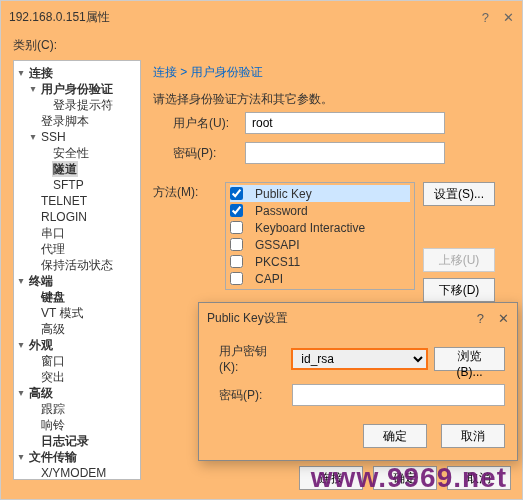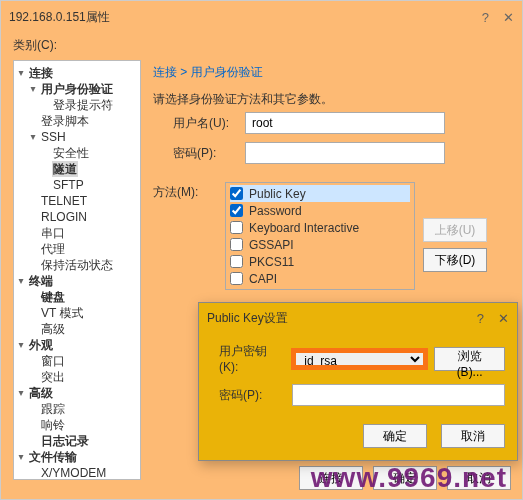--- a/index.html
+++ b/index.html
@@ -24,36 +24,36 @@
 .main { flex: 1; display: flex; flex-direction: column; padding: 4px 6px 0 4px; position: relative; }
 .breadcrumb { color: #0066cc; font-size: 12px; margin-bottom: 10px; }
 .hint { color: #333; margin-bottom: 4px; }
 .hint2 { color: #555; margin-bottom: 14px; line-height: 16px; }
 .frow { display: flex; align-items: center; margin-bottom: 8px; }
 .frow .flabel { width: 72px; margin-left: 20px; }
 .frow input[type="text"], .frow input[type="password"] { border: 1px solid #aaa; height: 22px; padding: 2px 6px; font-size: 12px; width: 200px; }
 .method-area { display: flex; margin-top: 10px; }
 .method-area .flabel { width: 72px; padding-top: 2px; }
 .mlist { border: 1px solid #aaa; width: 190px; height: 108px; padding: 2px 4px; }
-.mlist .mrow { display: flex; align-items: center; gap: 6px; height: 17px; }
+.mlist .mrow { display: flex; align-items: center; gap: 12px; height: 17px; }
 .mlist input[type="checkbox"] { width: 13px; height: 13px; accent-color: #0066cc; }
 .mlist .sel { background: #cde6ff; }
 .mbtns { display: flex; flex-direction: column; gap: 6px; margin-left: 8px; }
 .btn { border: 1px solid #999; background: #f6f6f6; height: 24px; min-width: 64px; padding: 0 10px; font-size: 12px; cursor: pointer; }
 .btn:disabled { color: #aaa; border-color: #ccc; background: #f6f6f6; cursor: default; }
 .footer { position: absolute; bottom: 10px; right: 12px; display: flex; gap: 10px; }
 .watermark { position: absolute; bottom: 6px; right: 16px; color: #701a75; font-size: 28px; font-weight: bold; letter-spacing: 1px; pointer-events: none; opacity: 0.9; }
 
-.dialog { position: absolute; top: 302px; left: 198px; width: 320px; background: #eab308; border: 1px solid #888; box-shadow: 2px 4px 12px rgba(0,0,0,0.25); }
+.dialog { position: absolute; top: 302px; left: 198px; width: 320px; background: #fdba74; border: 1px solid #888; box-shadow: 2px 4px 12px rgba(0,0,0,0.25); }
 .dialog .dtitle { height: 30px; display: flex; align-items: center; justify-content: space-between; padding: 0 8px; font-size: 12px; }
 .dialog .dcontrols { display: flex; gap: 14px; color: #555; font-size: 13px; }
 .dialog .dbody { padding: 10px 12px 8px; }
 .dialog .drow { display: flex; align-items: center; margin-bottom: 10px; gap: 6px; margin-left: 8px; }
 .dialog .dlabel { width: 68px; }
-.dialog select { border: 5px solid #f97316; height: 22px; width: 140px; font-size: 12px; padding: 0 4px; }
+.dialog select { border: 2px solid #f97316; height: 22px; width: 140px; font-size: 12px; padding: 0 4px; }
 .dialog input[type="password"] { border: 1px solid #aaa; height: 22px; width: 216px; font-size: 12px; padding: 2px 6px; }
 .dialog .dfooter { display: flex; justify-content: flex-end; gap: 14px; padding: 0 12px 12px; }
 </style>
 </head>
 <body>
 
 <div class="window">
   <div class="titlebar">
     <span class="title">192.168.0.151属性</span>
     <div class="controls">
@@ -275,20 +275,21 @@
           <div class="mrow">
               <input type="checkbox" style="">
               <span>PKCS11</span>
             </div>
           <div class="mrow">
               <input type="checkbox" style="">
               <span>CAPI</span>
             </div>
         </div>
         <div class="mbtns">
+          <button class="btn">设置(S)...</button>
           <div style="height:30px"></div>
           <button class="btn" disabled="">上移(U)</button>
           <button class="btn">下移(D)</button>
         </div>
       </div>
     </div>
   </div>
 
   <div class="footer">
     <button class="btn">连接</button>

